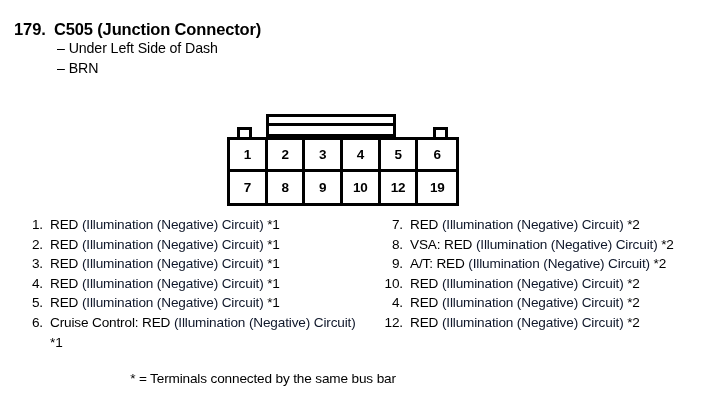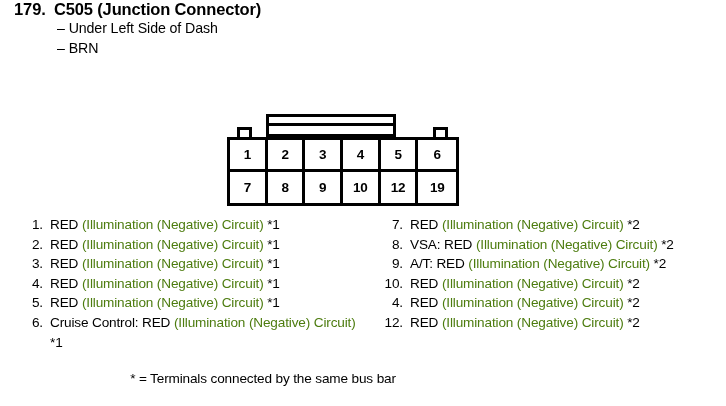--- a/index.html
+++ b/index.html
@@ -13,21 +13,21 @@
     position: relative;
     font-family: "Liberation Sans", sans-serif;
     color: #000000;
     overflow: hidden;
   }
 
   
   #header {
     position: absolute;
     left: 0;
-    top: 0;
+    top: 20px;
     width: 726px;
   }
   #title-row {
     display: flex;
     align-items: baseline;
     padding-left: 14px;
   }
   #entry-number {
     font-weight: bold;
     font-size: 16.5px;
@@ -137,21 +137,21 @@
   }
   .terminal-index {
     min-width: 21px;
     text-align: right;
     flex: 0 0 auto;
   }
   .terminal-text {
     margin-left: 7px;
     flex: 1 1 auto;
   }
-  .circuit-name { color: #4d7c0f; }
+  .circuit-name { color: #0f172a; }
 
   
   #bus-bar-note {
     position: absolute;
     left: 0;
     top: 371px;
     width: 576px;
     text-align: center;
     padding-right: 50px;
     box-sizing: border-box;

